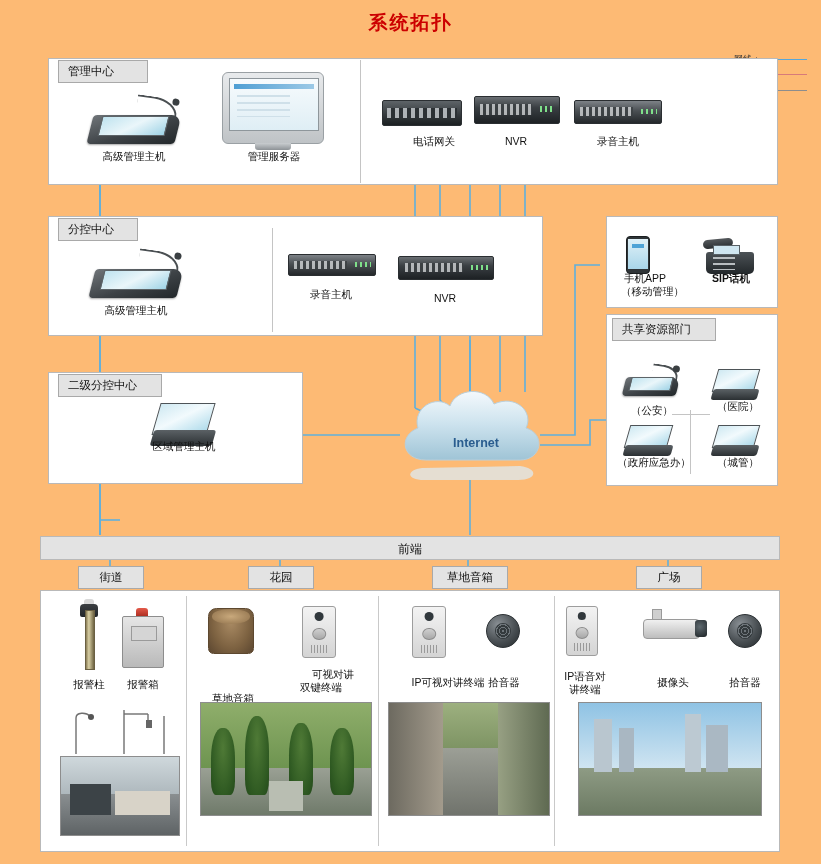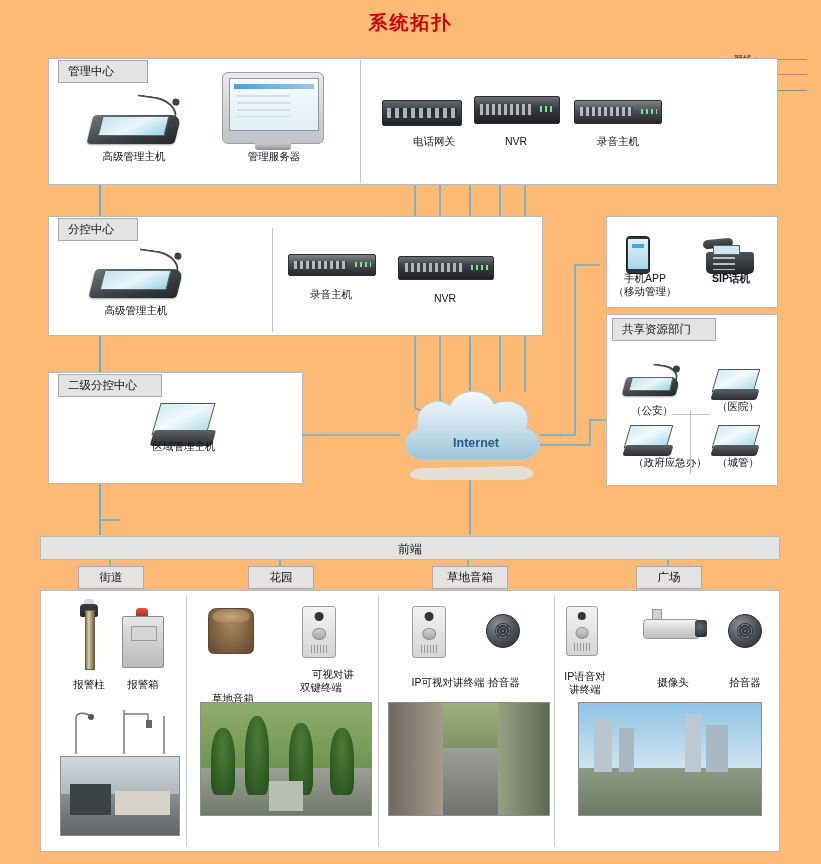--- a/index.html
+++ b/index.html
@@ -484,21 +484,21 @@
   </div>
   <div class="caption" style="left:128px; top:440px; width:112px;">区域管理主机</div>
 
   <div class="panel" style="left:606px; top:216px; width:172px; height:92px;"></div>
 
   <div class="mobile" style="left:626px; top:236px; width:24px; height:38px;">
     <div class="shell"></div>
       <div class="scr"></div>
   </div>
   <div class="caption" style="left:608px; top:272px; width:74px;">手机APP</div>
-  <div class="caption" style="left:606px; top:285px; width:78px;">（移动管理）</div>
+  <div class="caption" style="left:606px; top:285px; width:78px;text-align:right;">（移动管理）</div>
 
   <div class="siphone" style="left:706px; top:238px; width:48px; height:36px;">
     <div class="handset"></div>
       <div class="base"></div>
       <div class="scr"></div>
       <div class="keys"></div>
   </div>
   <div class="caption" style="left:694px; top:272px; width:74px;font-weight:bold;">SIP话机</div>
 
   <div class="panel" style="left:606px; top:314px; width:172px; height:172px;"></div>
@@ -514,21 +514,21 @@
   <div class="tab2" style="left:712px; top:368px; width:46px; height:32px;">
     <div class="panelface"></div>
       <div class="base"></div>
   </div>
   <div class="caption" style="left:700px; top:400px; width:76px;">（医院）</div>
 
   <div class="tab2" style="left:624px; top:424px; width:48px; height:32px;">
     <div class="panelface"></div>
       <div class="base"></div>
   </div>
-  <div class="caption" style="left:624px; top:456px; width:92px;">（政府应急办）</div>
+  <div class="caption" style="left:608px; top:456px; width:92px;">（政府应急办）</div>
 
   <div class="tab2" style="left:712px; top:424px; width:46px; height:32px;">
     <div class="panelface"></div>
       <div class="base"></div>
   </div>
   <div class="caption" style="left:700px; top:456px; width:76px;">（城管）</div>
 
   <div style="position:absolute; left:690px; top:410px; width:1px; height:64px; background:#c4c4c4;"></div>
   <div style="position:absolute; left:672px; top:414px; width:38px; height:1px; background:#c4c4c4;"></div>
 

